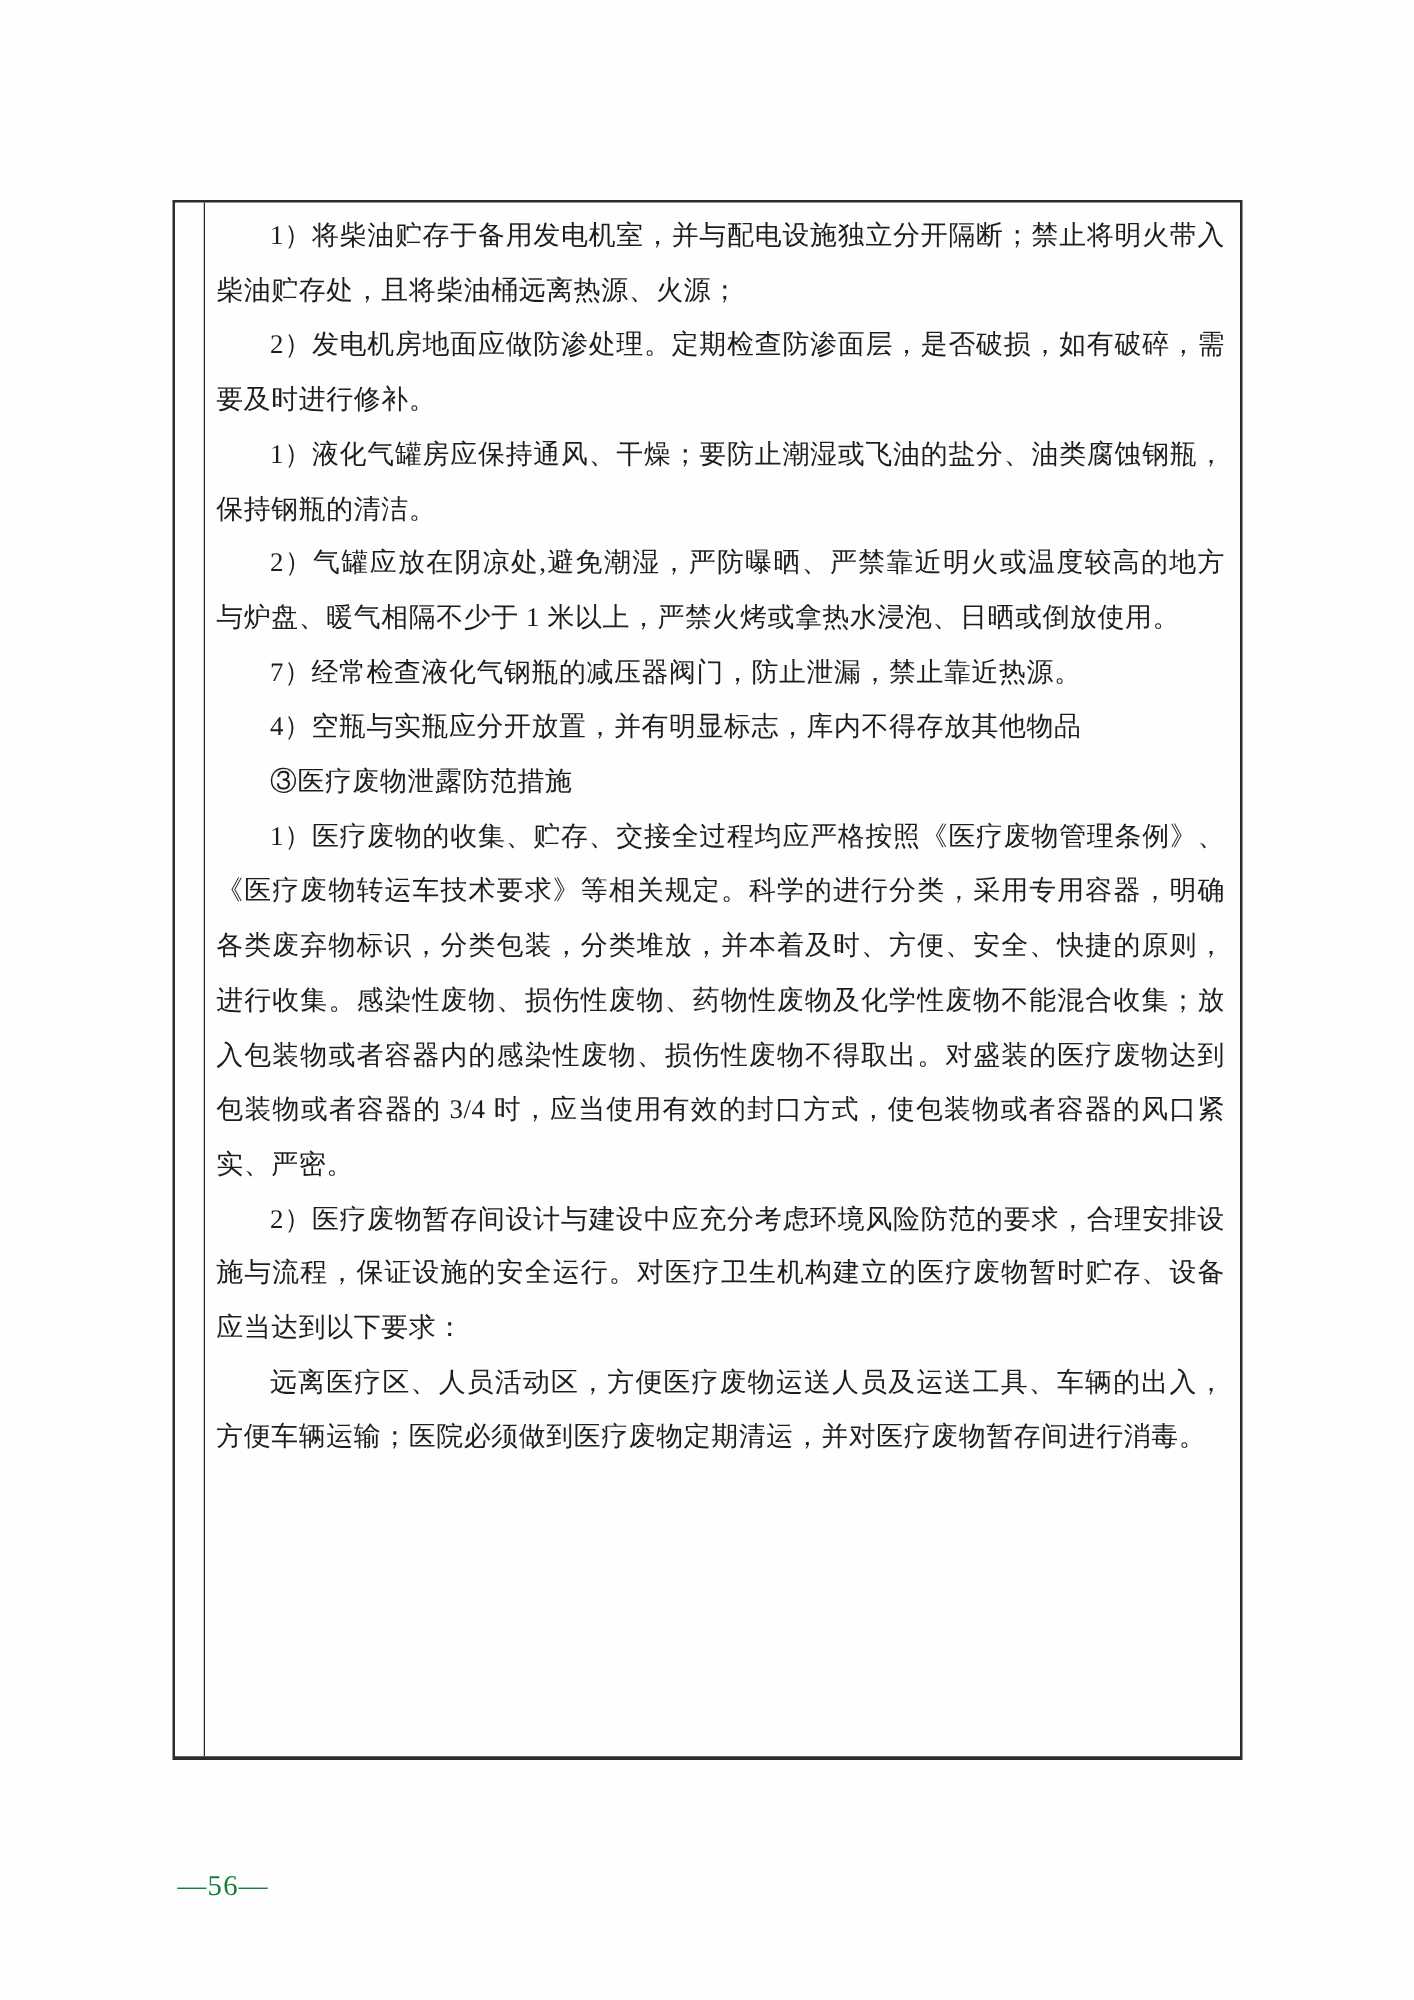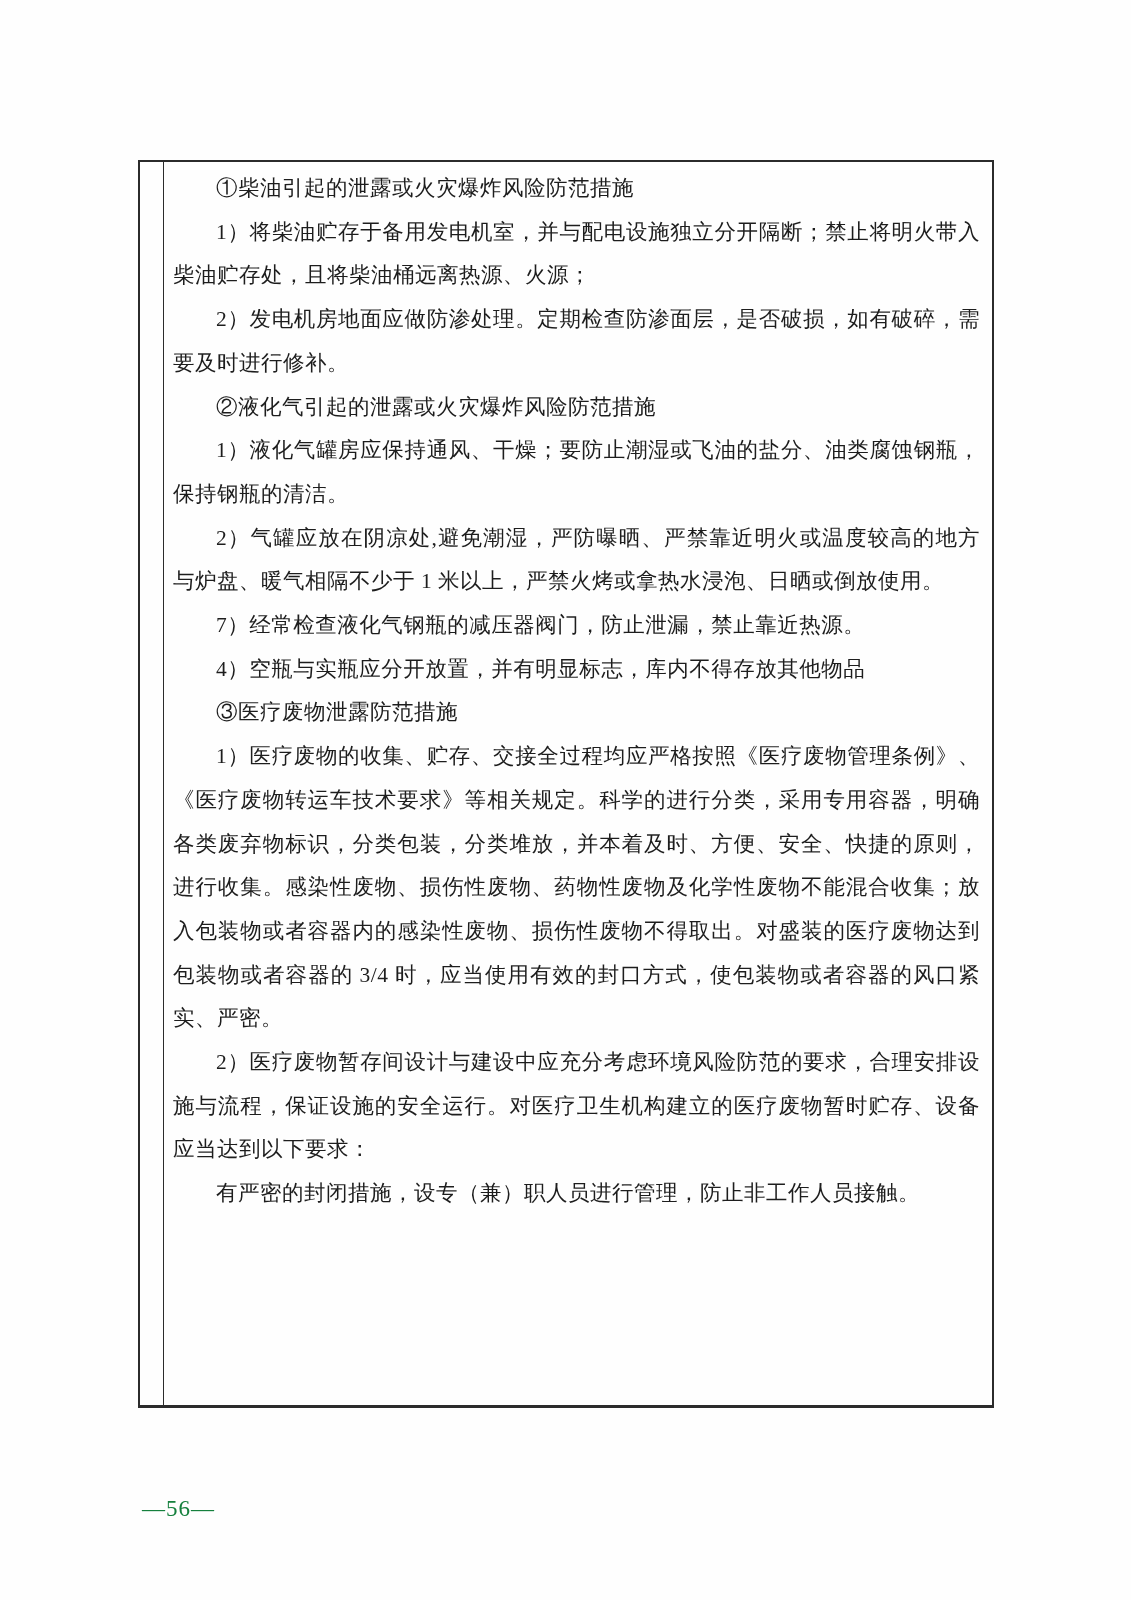--- a/index.html
+++ b/index.html
@@ -53,28 +53,26 @@
     letter-spacing: 1px;
   }
 </style>
 </head>
 <body>
 
 <div class="page">
   <div class="content-box">
     <div class="left-gutter"></div>
     <div class="text-area">
-      <p>①柴油引起的泄露或火灾爆炸风险防范措施</p>
       <p>1）将柴油贮存于备用发电机室，并与配电设施独立分开隔断；禁止将明火带入柴油贮存处，且将柴油桶远离热源、火源；</p>
       <p>2）发电机房地面应做防渗处理。定期检查防渗面层，是否破损，如有破碎，需要及时进行修补。</p>
-      <p>②液化气引起的泄露或火灾爆炸风险防范措施</p>
       <p>1）液化气罐房应保持通风、干燥；要防止潮湿或飞油的盐分、油类腐蚀钢瓶，保持钢瓶的清洁。</p>
       <p>2）气罐应放在阴凉处,避免潮湿，严防曝晒、严禁靠近明火或温度较高的地方与炉盘、暖气相隔不少于 1 米以上，严禁火烤或拿热水浸泡、日晒或倒放使用。</p>
       <p>7）经常检查液化气钢瓶的减压器阀门，防止泄漏，禁止靠近热源。</p>
       <p>4）空瓶与实瓶应分开放置，并有明显标志，库内不得存放其他物品</p>
       <p>③医疗废物泄露防范措施</p>
       <p>1）医疗废物的收集、贮存、交接全过程均应严格按照《医疗废物管理条例》、《医疗废物转运车技术要求》等相关规定。科学的进行分类，采用专用容器，明确各类废弃物标识，分类包装，分类堆放，并本着及时、方便、安全、快捷的原则，进行收集。感染性废物、损伤性废物、药物性废物及化学性废物不能混合收集；放入包装物或者容器内的感染性废物、损伤性废物不得取出。对盛装的医疗废物达到包装物或者容器的 3/4 时，应当使用有效的封口方式，使包装物或者容器的风口紧实、严密。</p>
       <p>2）医疗废物暂存间设计与建设中应充分考虑环境风险防范的要求，合理安排设施与流程，保证设施的安全运行。对医疗卫生机构建立的医疗废物暂时贮存、设备应当达到以下要求：</p>
-      <p>有严密的封闭措施，设专（兼）职人员进行管理，防止非工作人员接触。</p>
+      <p>远离医疗区、人员活动区，方便医疗废物运送人员及运送工具、车辆的出入，方便车辆运输；医院必须做到医疗废物定期清运，并对医疗废物暂存间进行消毒。</p>
     </div>
   </div>
   <div class="page-number">—56—</div>
 </div>
 
 </body></html>

